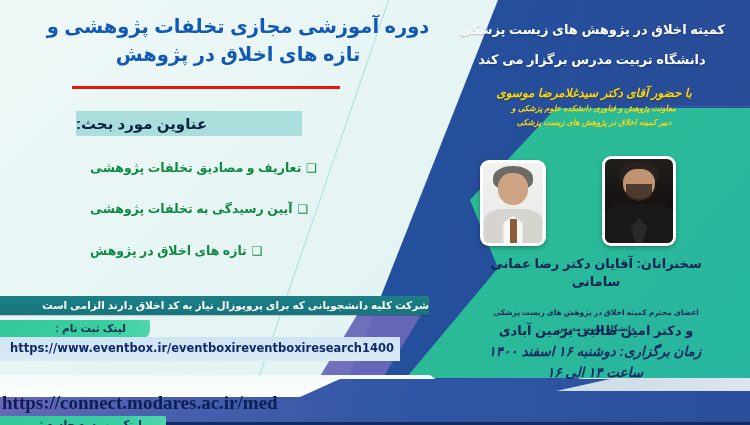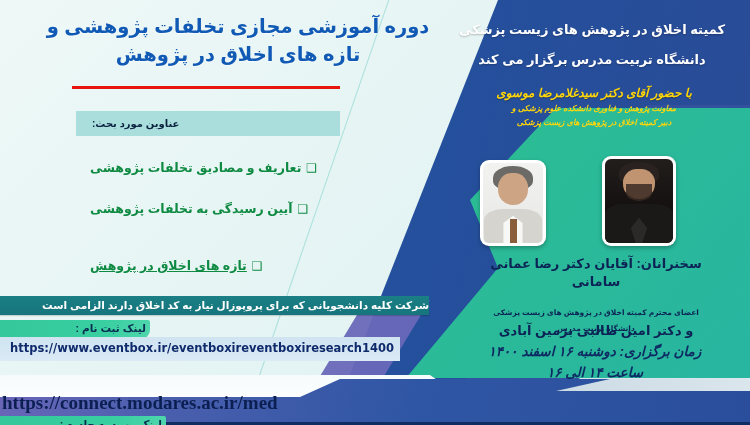--- a/index.html
+++ b/index.html
@@ -149,29 +149,29 @@
     left: 72px;
     width: 268px;
     height: 3px;
     background: #e8150f;
   }
 
   .topics-head {
     position: absolute;
     top: 111px;
     left: 76px;
-    width: 264px;
+    width: 226px;
     height: 25px;
     background: #a9dedd;
     color: #0c2340;
-    font-size: 10px;
+    font-size: 15px;
     font-weight: bold;
     text-align: left;
     line-height: 25px;
-    padding-left: 16px;
+    padding-left: 0;
     padding-right: 10px;
     box-sizing: border-box;
     direction: rtl;
   }
 
   .topic-row {
     position: absolute;
     left: 90px;
     width: 228px;
     color: #0f8a42;
@@ -183,21 +183,21 @@
   }
   .topic-row .chk {
     display: inline-block;
     margin-left: 5px;
     font-weight: normal;
     font-size: 12px;
     color: #0f8a42;
   }
   .topic-1 { top: 160px; }
   .topic-2 { top: 201px; }
-  .topic-3 { top: 258px; text-decoration: underline; }
+  .topic-3 { top: 243px; }
 
   
   .notice {
     position: absolute;
     top: 296px;
     left: 0;
     width: 429px;
     height: 19px;
     background: linear-gradient(180deg, #1b7f86 0%, #16747c 100%);
     color: #ffffff;
@@ -213,21 +213,21 @@
   
   .link-tab {
     position: absolute;
     left: 0;
     height: 19px;
     background: linear-gradient(100deg, #34c79a 0%, #39cfa1 70%, #4fd6ad 100%);
     color: #0b2f52;
     font-size: 10.5px;
     font-weight: bold;
     line-height: 17px;
-    padding-right: 4px;
+    padding-right: 24px;
     box-sizing: border-box;
     text-align: right;
     direction: rtl;
     border-top-right-radius: 2px;
     border-bottom-right-radius: 9px;
     white-space: nowrap;
   }
   .tab-1 { top: 320px; width: 150px; }
   .tab-2 { top: 376px; width: 166px; margin-top: 40px; }
 

